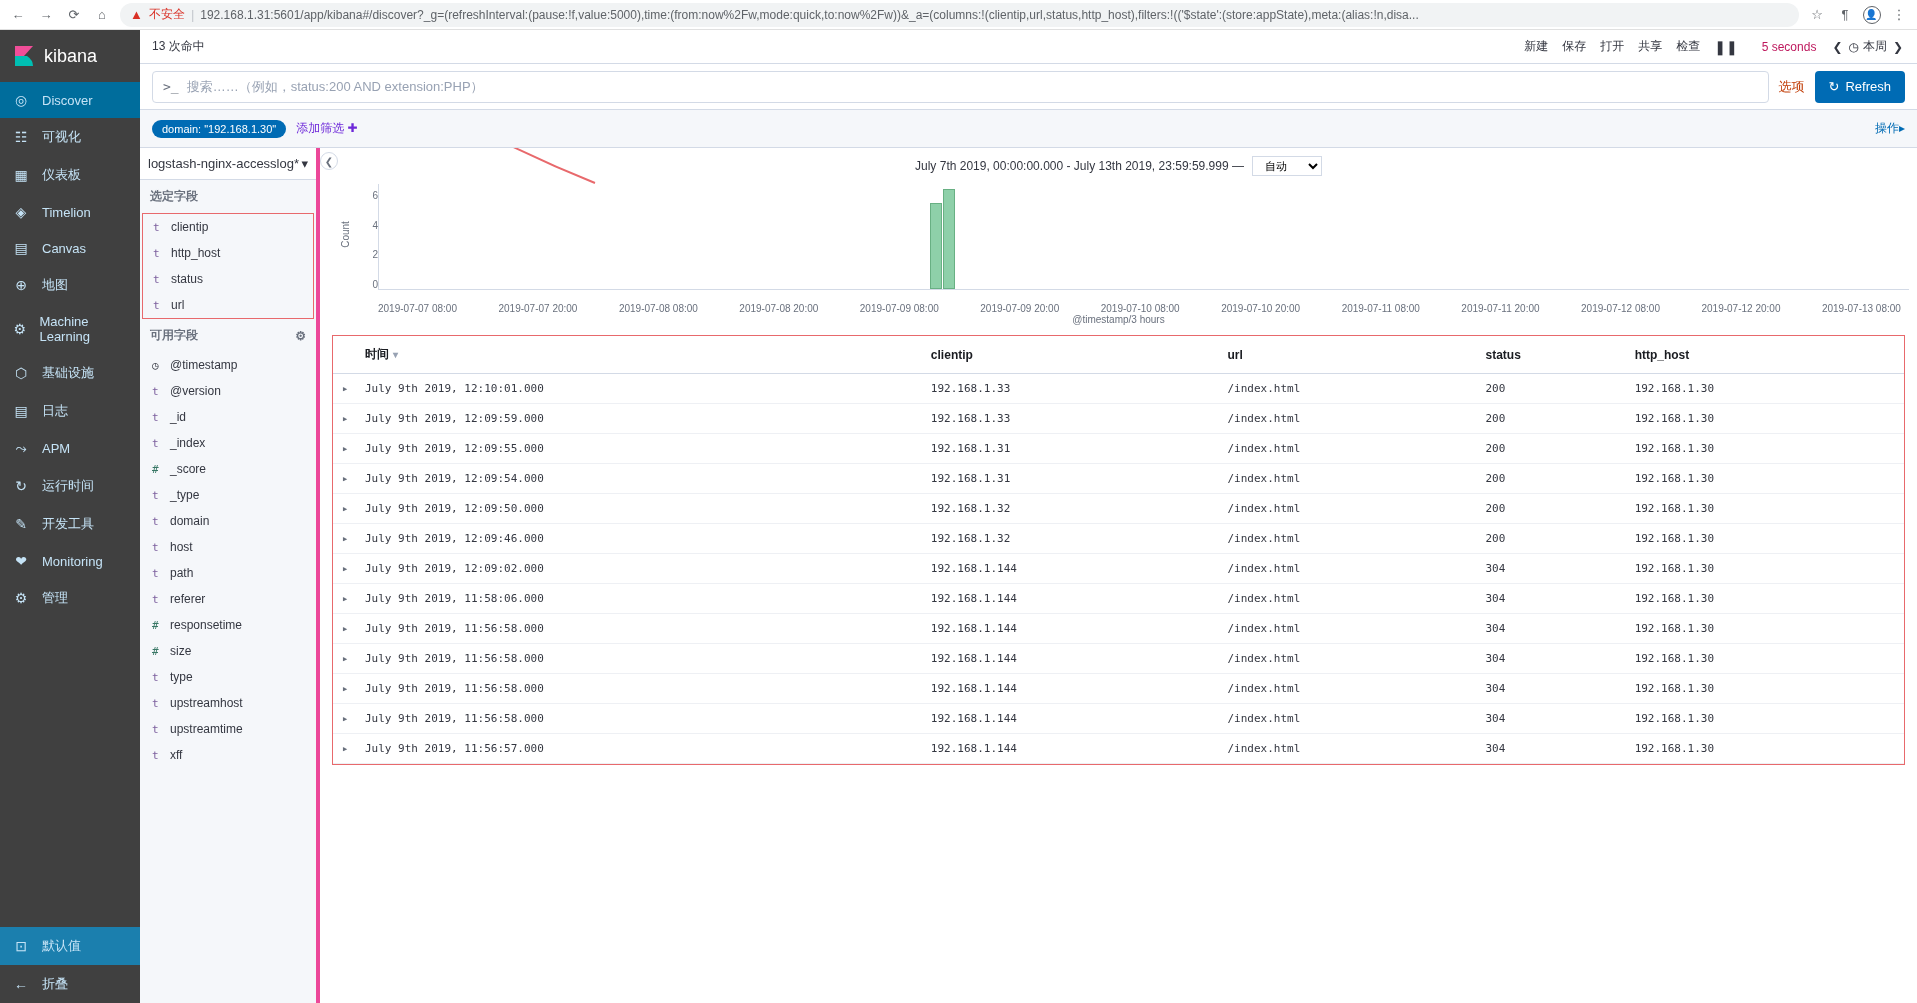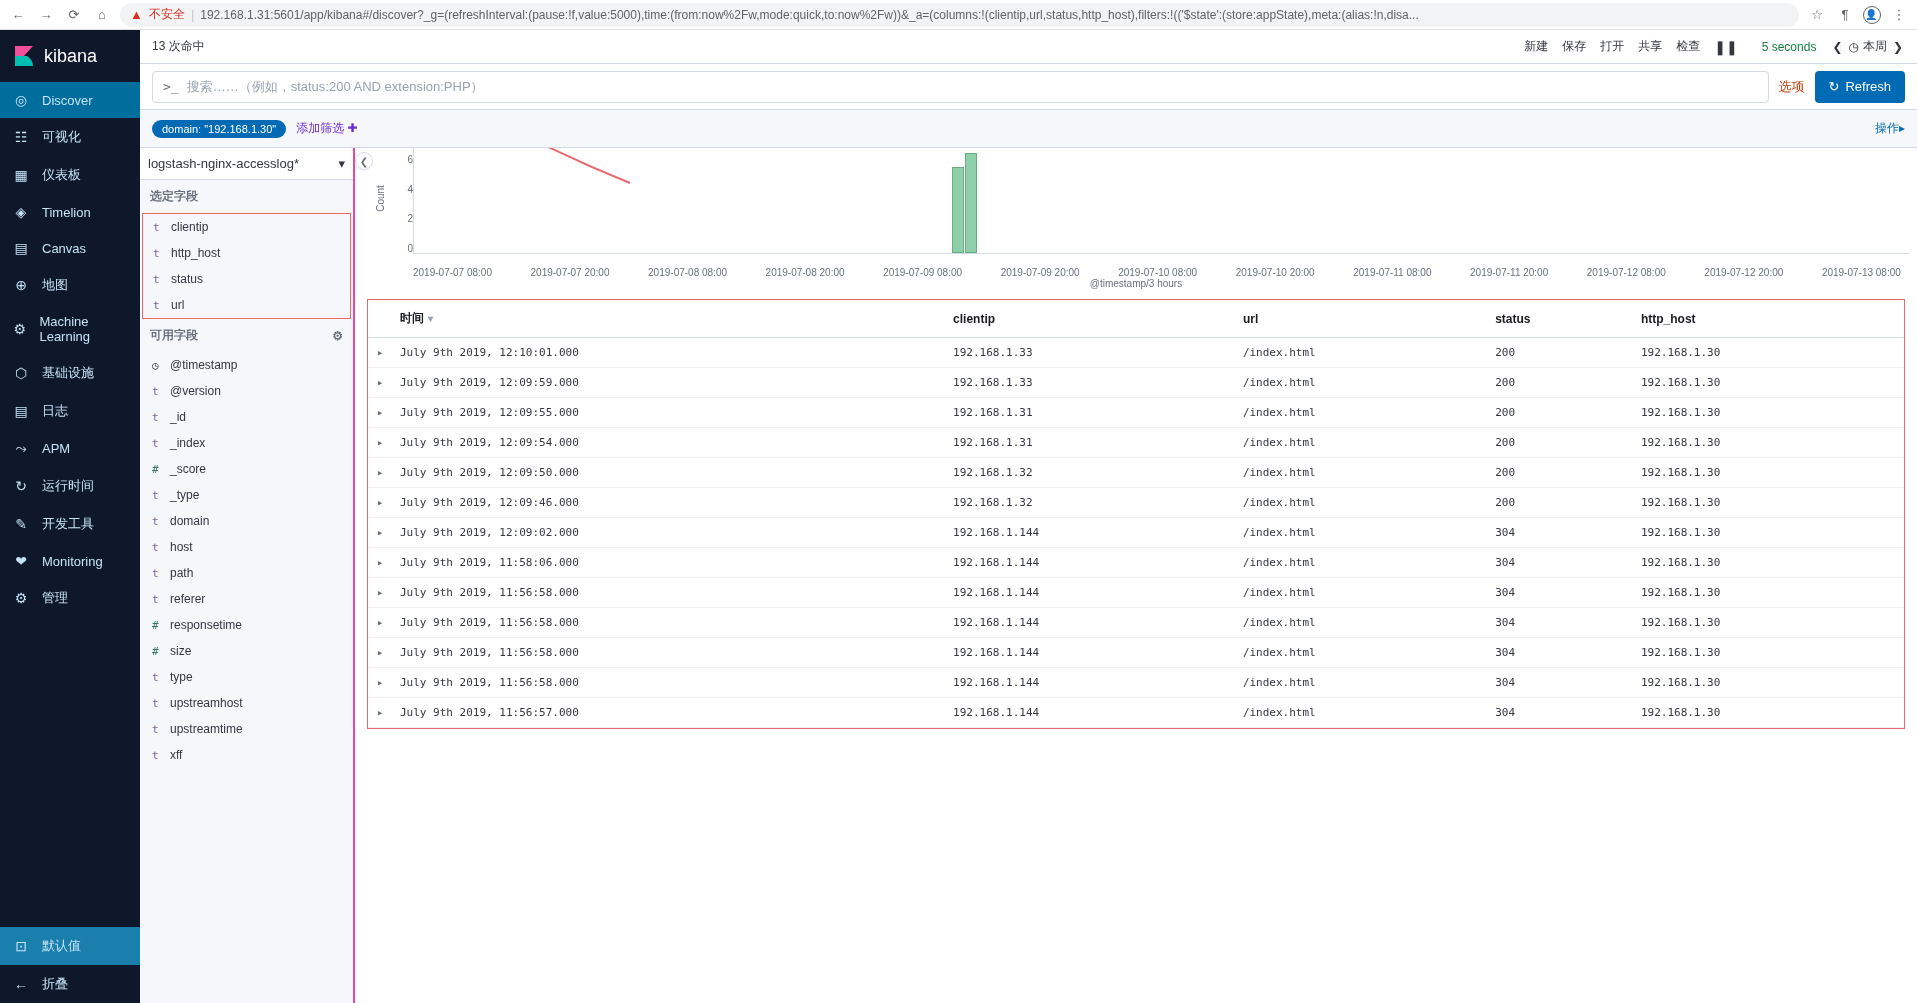--- a/index.html
+++ b/index.html
@@ -4,48 +4,48 @@
 <style>
 *{box-sizing:border-box;margin:0;padding:0;font-family:-apple-system,BlinkMacSystemFont,"Segoe UI",Helvetica,Arial,sans-serif}
 body{font-size:13px;color:#343741;background:#fff;overflow:hidden}
 .browser-bar{height:30px;background:#fff;border-bottom:1px solid #e0e0e0;display:flex;align-items:center;padding:0 8px;gap:8px}
 .browser-bar .nav-icon{color:#5f6368;cursor:pointer;width:20px;text-align:center}
 .browser-bar .url-box{flex:1;display:flex;align-items:center;background:#f1f3f4;border-radius:14px;height:24px;padding:0 10px;gap:6px}
 .browser-bar .insecure{color:#d93025;font-size:12px}
 .browser-bar .url-text{color:#5f6368;font-size:12px;overflow:hidden;text-overflow:ellipsis;white-space:nowrap}
 .app{display:flex;height:calc(100vh - 30px)}
 .sidebar{width:140px;background:#0a5ca0;background:linear-gradient(180deg,#015c8f 0%,#013b62 100%);background:#014a75;display:flex;flex-direction:column;color:#fff}
-.sidebar{background:#0f172a}
+.sidebar{background:#404040}
 .logo{display:flex;align-items:center;padding:14px 12px;gap:8px}
 .logo-mark{width:24px;height:24px}
 .logo-text{font-size:18px;font-weight:400;color:#fff}
 .nav-item{display:flex;align-items:center;padding:10px 12px;gap:12px;font-size:13px;color:#c5e3f6;cursor:pointer}
 .nav-item.active{background:#006d9c}
 .nav-item .ico{width:18px;text-align:center;font-size:14px}
 .nav-item.default-val{background:#1b7fae}
 .main{flex:1;display:flex;flex-direction:column;background:#fff;overflow:hidden}
 .topbar{height:34px;border-bottom:1px solid #d3dae6;display:flex;align-items:center;padding:0 12px;font-size:12px}
 .topbar .hits{flex:1;font-weight:400;color:#343741}
 .topbar .menu{display:flex;gap:14px;align-items:center;color:#343741}
 .topbar .menu span{cursor:pointer}
 .topbar .pause{font-size:14px}
-.topbar .interval{color:#15803d}
+.topbar .interval{color:#be185d}
 .topbar .time-nav{display:flex;align-items:center;gap:4px}
 .topbar .time-nav .arrow{cursor:pointer;padding:0 2px}
 .query-row{height:46px;border-bottom:1px solid #d3dae6;display:flex;align-items:center;padding:0 12px;gap:10px}
 .query-box{flex:1;display:flex;align-items:center;border:1px solid #d3dae6;border-radius:4px;height:32px;padding:0 10px;color:#98a2b3;background:#fff}
 .query-box .prompt{color:#69707d;margin-right:8px;font-family:monospace}
 .query-opts{color:#c2410c;font-size:13px;cursor:pointer}
 .refresh-btn{background:#006bb4;color:#fff;border:none;border-radius:4px;height:32px;padding:0 14px;display:flex;align-items:center;gap:6px;cursor:pointer;font-size:13px}
 .filter-row{height:38px;background:#f5f7fa;border-bottom:1px solid #d3dae6;display:flex;align-items:center;padding:0 12px;gap:10px}
 .filter-pill{background:#006bb4;color:#fff;border-radius:12px;padding:3px 10px;font-size:11px}
 .add-filter{color:#6d28d9;font-size:12px;cursor:pointer}
 .filter-ops{margin-left:auto;color:#006bb4;font-size:12px;cursor:pointer}
 .content{flex:1;display:flex;overflow:hidden}
-.fields-panel{width:215px;border-right:2px solid #ec4899;background:#f5f7fa;display:flex;flex-direction:column;overflow:auto}
+.fields-panel{width:180px;border-right:4px solid #ec4899;background:#f5f7fa;display:flex;flex-direction:column;overflow:auto}
 .index-select{padding:8px;background:#fff;border-bottom:1px solid #d3dae6;display:flex;align-items:center;justify-content:space-between}
 .index-select span{font-size:13px;color:#343741}
 .section-header{padding:8px 10px;font-size:12px;color:#69707d;font-weight:700;display:flex;align-items:center;justify-content:space-between}
 .field-list{border:1px solid #e8696c;margin:0 2px}
 .field-list.no-border{border:none}
 .field-item{padding:6px 10px;font-size:12px;color:#343741;cursor:pointer;display:flex;align-items:center;gap:8px}
 .field-item .ftype{color:#7c609e;font-family:monospace;font-size:11px;width:10px}
 .field-item .ftype.num{color:#387765}
 .field-item .ftype.clock{color:#343741}
 .results{flex:1;overflow:auto;padding:0 8px;position:relative}
@@ -300,20 +300,24 @@
             </div>
             <div class="field-item">
               <span class="ftype ">t</span>
               <span>xff</span>
             </div>
           </div>
       </div>
 
       <div class="results">
         <div class="collapse-btn">❮</div>
+        <div class="time-header">
+          <span>July 7th 2019, 00:00:00.000 - July 13th 2019, 23:59:59.999 —</span>
+          <select class="auto-select"><option>自动</option></select>
+        </div>
 
         <div class="chart-area">
           <div class="chart-ylabel">Count</div>
           <div class="chart-yaxis" id="chart-yaxis">
               <div>6</div>
               <div>4</div>
               <div>2</div>
               <div>0</div>
             </div>
           <div class="chart-plot" id="chart-plot">

